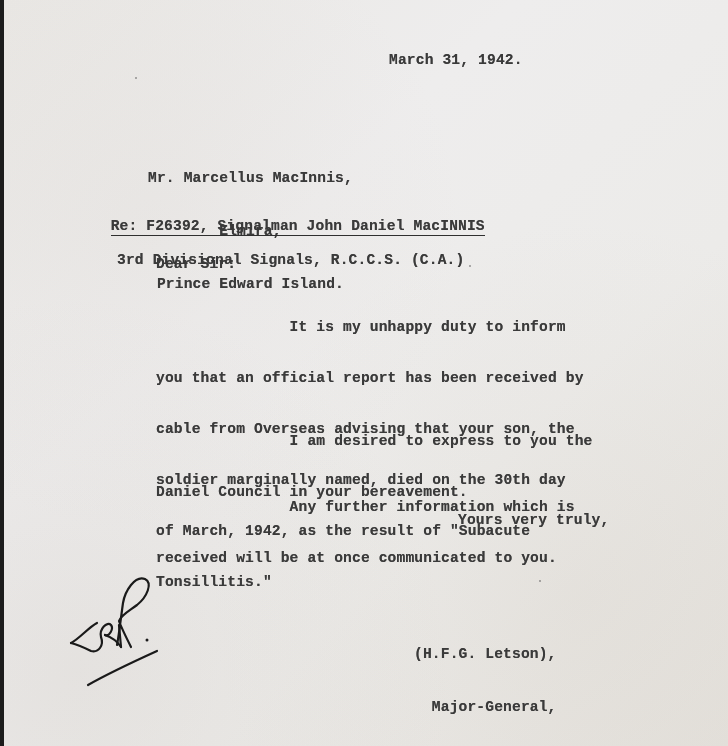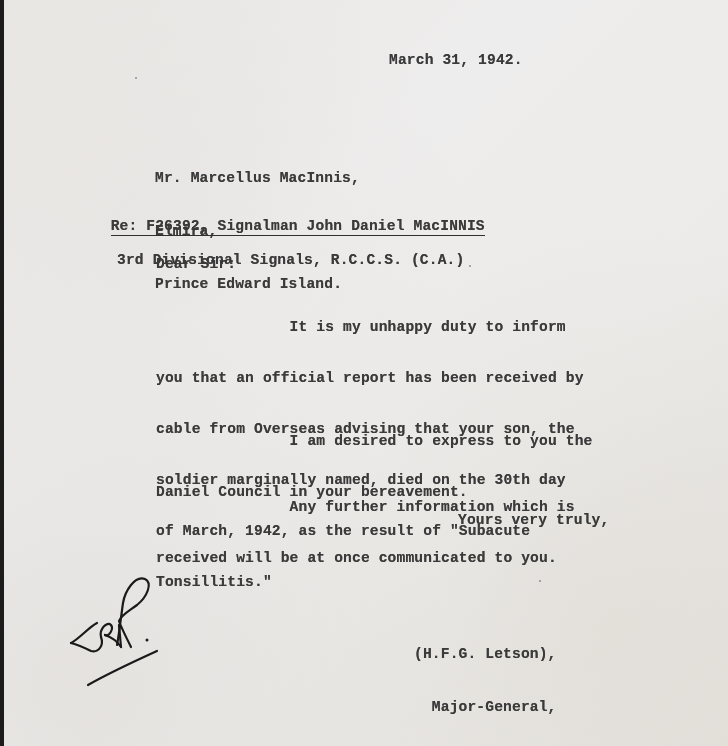--- a/index.html
+++ b/index.html
@@ -38,21 +38,21 @@
       font-family: "Liberation Mono", "DejaVu Sans Mono", monospace;
       font-size: 14.6px;
       font-weight: bold;
       color: #3a3a3a;
       line-height: 17px;
       white-space: pre;
       letter-spacing: 0.15px;
       text-shadow: 0 0 0.6px rgba(40,40,40,0.6);
     }
     .date { left: 385px; top: 52px; }
-    .address { left: 151px; top: 136px; }
+    .address { left: 144px; top: 136px; text-align: center; }
     .address div { height: 19px; }
     .re-line {
       left: 71px; top: 201px;
     }
     .re-line .re-main {
       display: inline-block;
       border-bottom: 1.6px solid #2f2f2f;
       padding-bottom: 0px;
       line-height: 17px;
       text-align: center;

